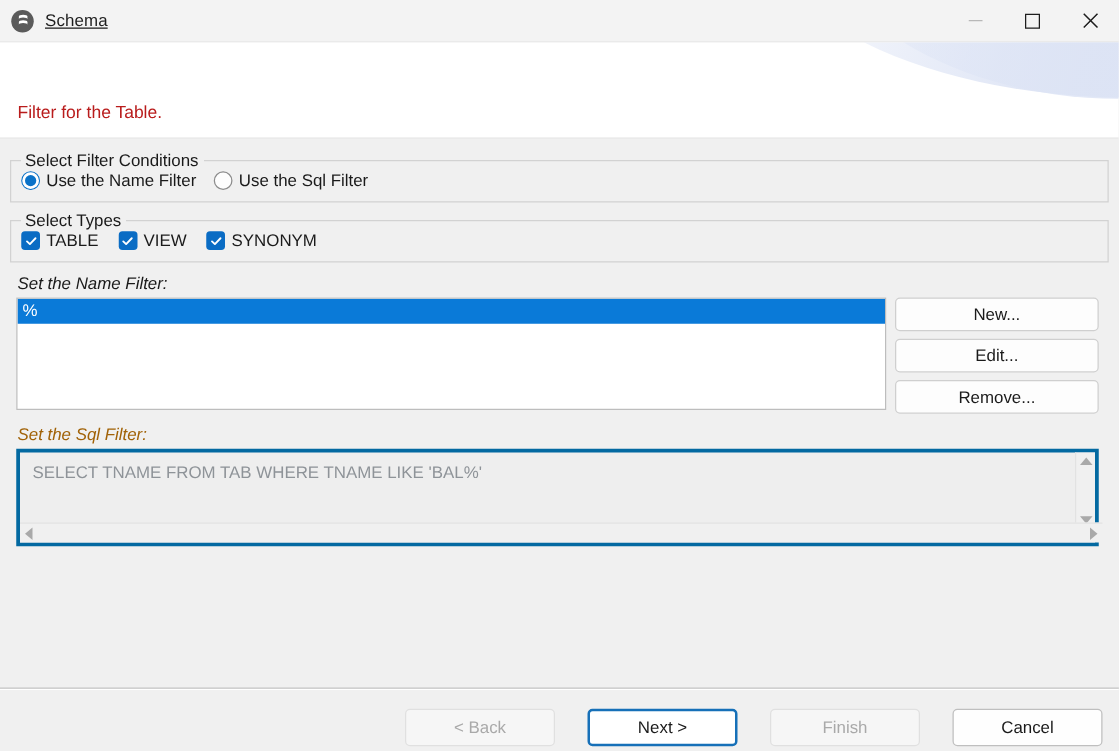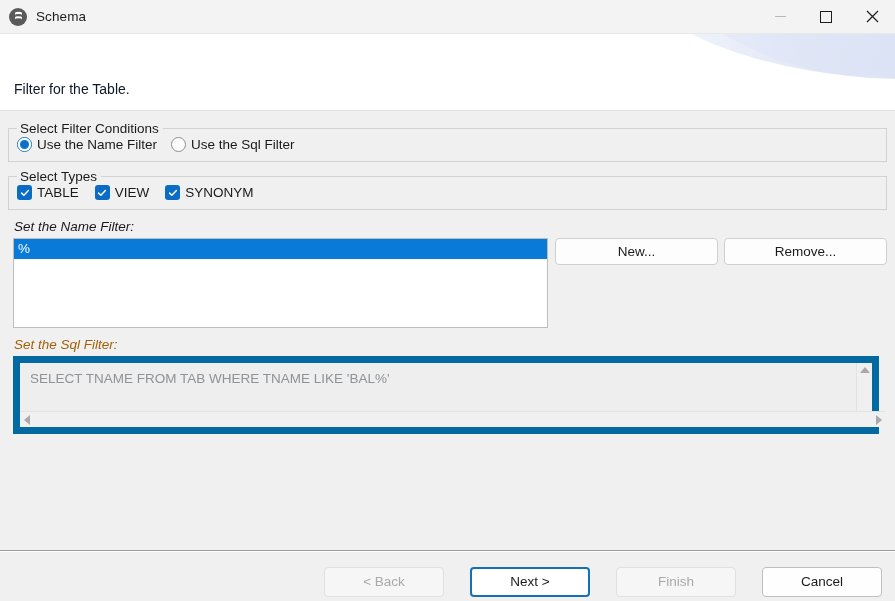--- a/index.html
+++ b/index.html
@@ -18,20 +18,21 @@
   }
 
   
   .titlebar {
     height: 33px;
     background: #f3f3f3;
     display: flex;
     align-items: center;
     position: relative;
     border-bottom: 1px solid #e8e8e8;
+    text-decoration: underline;
   }
   .title-icon {
     width: 18px;
     height: 18px;
     margin-left: 9px;
     margin-right: 9px;
     border-radius: 50%;
     background: #5a5a5a;
     display: flex;
     align-items: center;
@@ -97,21 +98,21 @@
     width: 260px;
     height: 180px;
     border-radius: 0 0 0 100%;
     background: linear-gradient(120deg, rgba(232,237,248,0.0) 0%, rgba(221,228,245,0.9) 100%);
   }
   .header-title {
     position: absolute;
     left: 14px;
     top: 47px;
     font-size: 14px;
-    color: #0f172a;
+    color: #b91c1c;
   }
 
   
   .content {
     position: relative;
     height: 429px;
     background: #f0f0f0;
     padding: 0;
   }
 
@@ -205,21 +206,21 @@
   .list-item.selected {
     background: #0a7ad8;
     color: #ffffff;
     padding: 2px 4px 3px 4px;
     font-size: 13.5px;
     line-height: 15px;
   }
   .side-buttons {
     margin-left: 7px;
     display: flex;
-    flex-direction: row;
+    flex-direction: column;
     gap: 6px;
   }
   .btn {
     font-family: "Liberation Sans", sans-serif;
     font-size: 13.5px;
     color: #1a1a1a;
     background: #fdfdfd;
     border: 1px solid #cfcfcf;
     border-radius: 4px;
     height: 27px;
@@ -230,21 +231,21 @@
   }
   .side-buttons .btn { width: 163px; }
 
   
   .sqlbox-wrap {
     margin: 0 8px 0 13px;
     position: relative;
     width: 866px;
     height: 78px;
     box-sizing: border-box;
-    border: 7px solid #0369a1;
+    border: 3px solid #0369a1;
     background: #eeeeee;
   }
   .sqltext {
     padding: 8px 10px;
     color: #8e9398;
     font-size: 13.5px;
   }
   .vscroll {
     position: absolute;
     right: 0; top: 0;
@@ -387,20 +388,21 @@
   </fieldset>
 
   <div class="field-label">Set the Name Filter:</div>
 
   <div class="namefilter-row">
     <div class="listbox">
       <div class="list-item selected">%</div>
     </div>
     <div class="side-buttons">
       <button class="btn">New...</button>
+      <button class="btn">Edit...</button>
       <button class="btn">Remove...</button>
     </div>
   </div>
 
   <div class="field-label disabled">Set the Sql Filter:</div>
 
   <div class="sqlbox-wrap">
     <div class="sqltext">SELECT TNAME FROM TAB WHERE TNAME LIKE 'BAL%'</div>
 
     <div class="vscroll">

